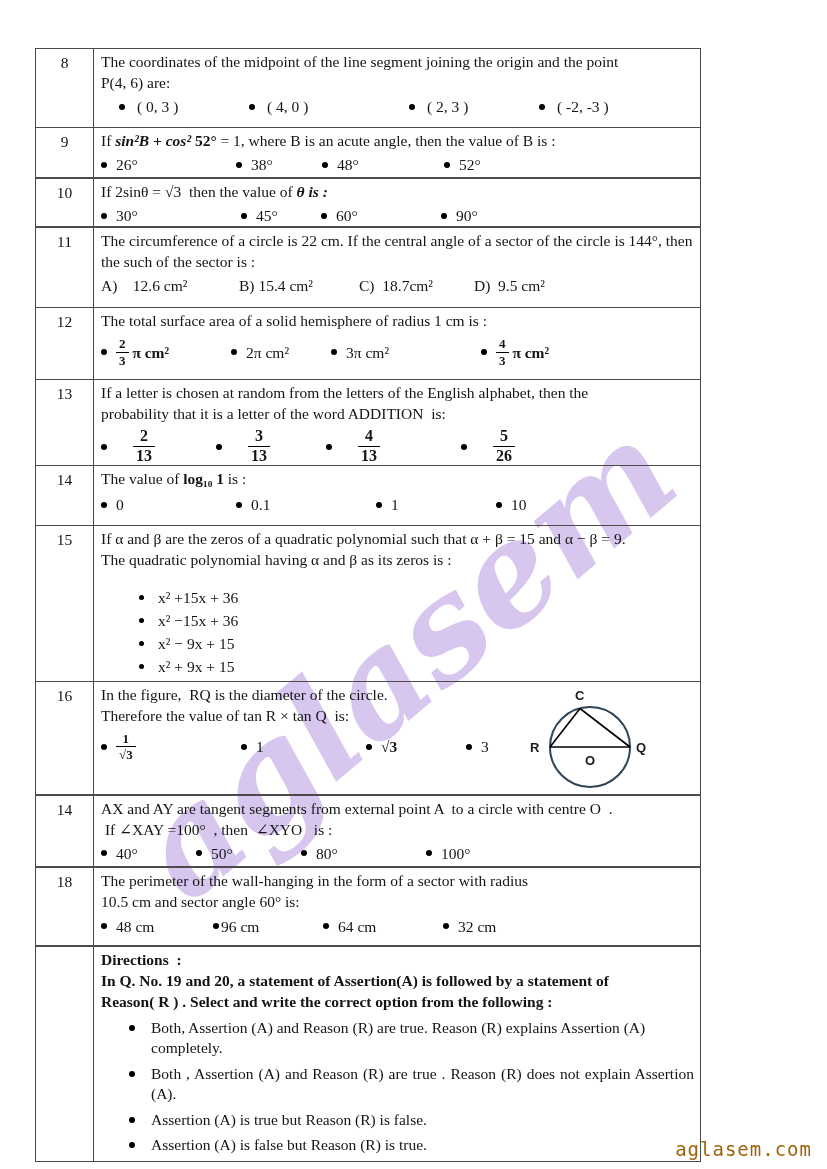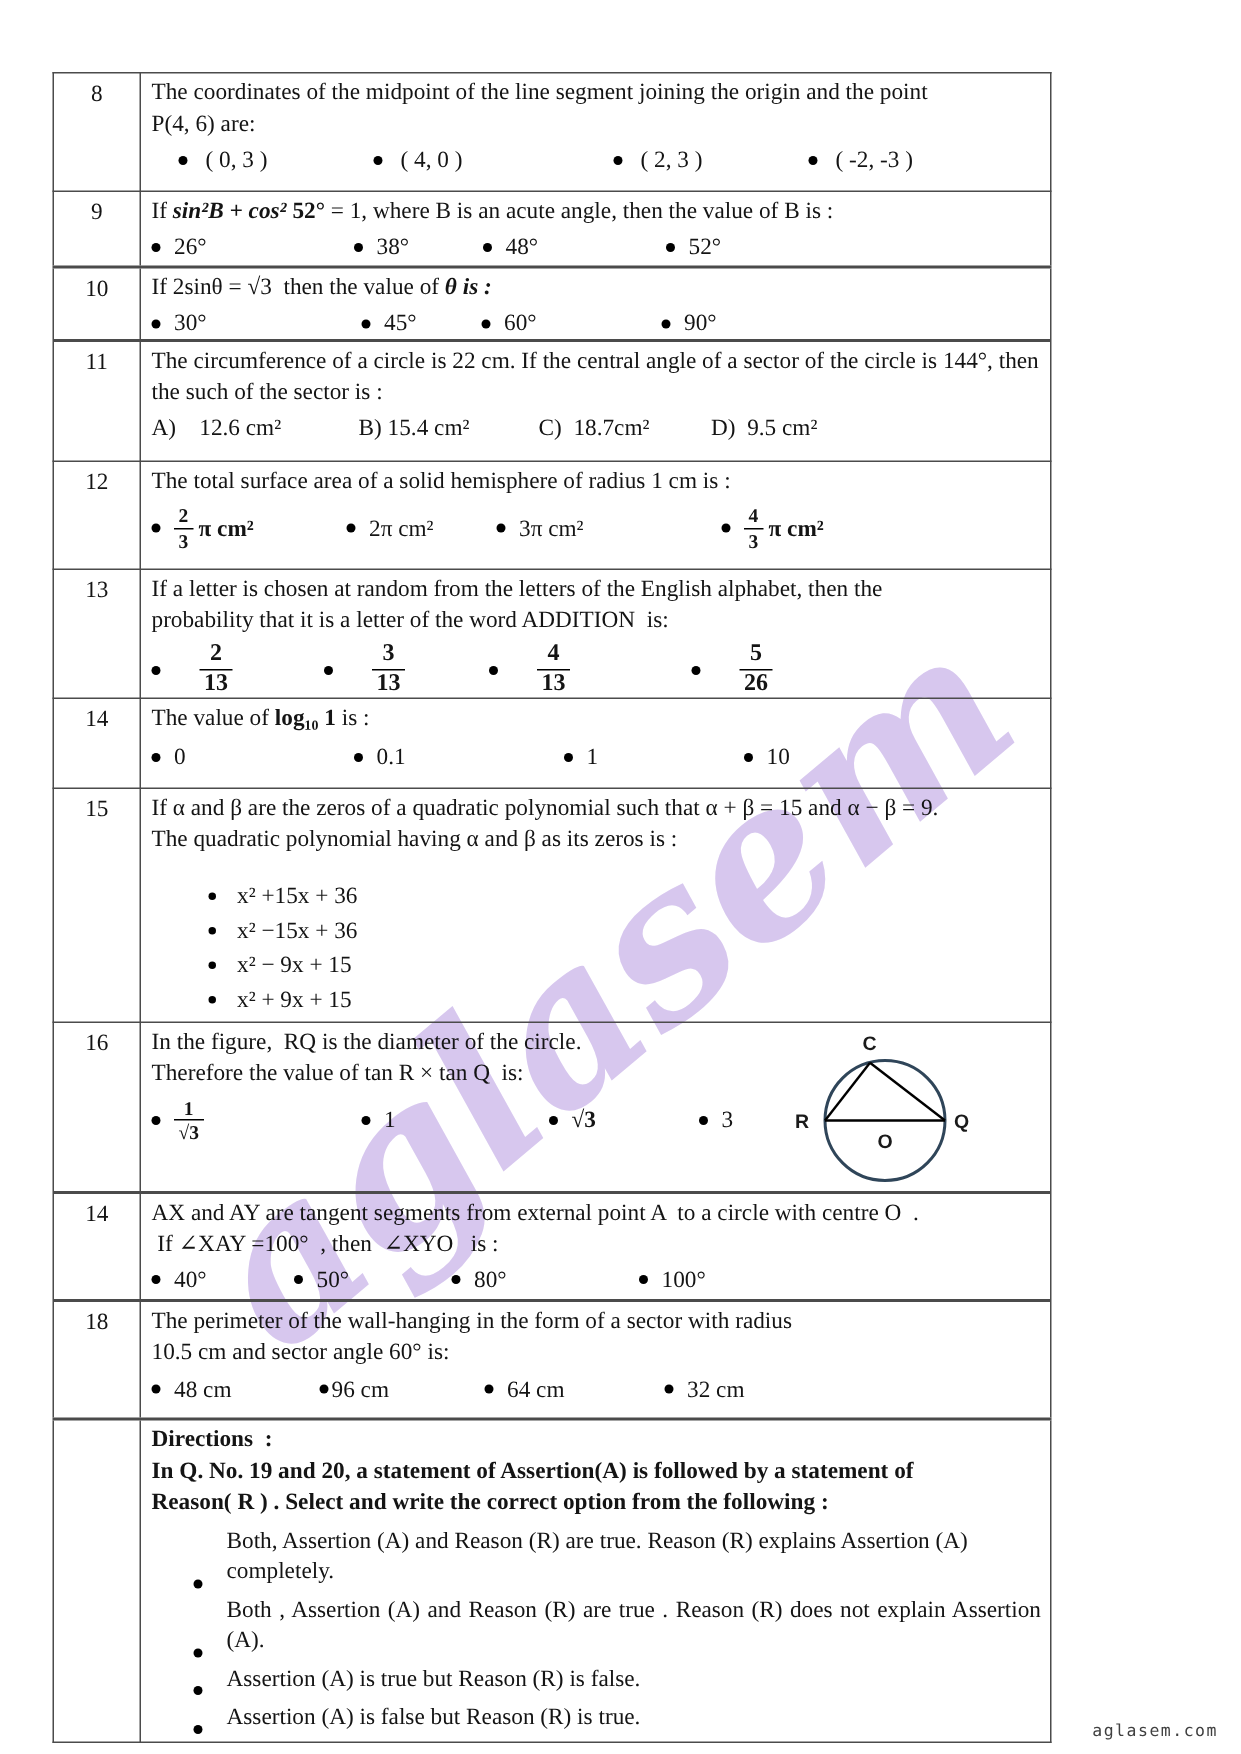--- a/index.html
+++ b/index.html
@@ -64,29 +64,29 @@
   .vitem{display:flex;align-items:flex-start;line-height:1.3;margin-bottom:3px;}
   .vitem .dot{width:5px;height:5px;margin:7px 14px 0 0;}
   
   .diagram{position:absolute;right:48px;top:6px;}
   .diagram text{font-family:"Liberation Sans",sans-serif;font-weight:bold;
                 font-size:13px;fill:#1a1a1a;}
   
   .dir-head{font-weight:bold;white-space:pre;}
   .dir-line{font-weight:bold;white-space:pre-wrap;}
   .dir-list{margin:6px 0 0 28px;}
-  .dir-item{display:flex;align-items:flex-end;line-height:1.32;margin-bottom:5px;}
+  .dir-item{display:flex;align-items:flex-start;line-height:1.32;margin-bottom:5px;}
   .dir-item .dot{width:6px;height:6px;margin:7px 16px 0 0;}
   .dir-item .txt{white-space:normal;width:590px;}
   .just{text-align:justify;}
   
   .footer{
     position:absolute;right:15px;bottom:9px;z-index:2;
     font-family:"DejaVu Sans Mono","Liberation Mono",monospace;
-    font-size:11px;letter-spacing:1px;color:#404040;
+    font-size:19px;letter-spacing:1px;color:#a16207;
   }
 </style>
 </head>
 <body>
 
 <div class="watermark">aglasem</div>
 
 <table class="qtable">
 
   <tbody>

